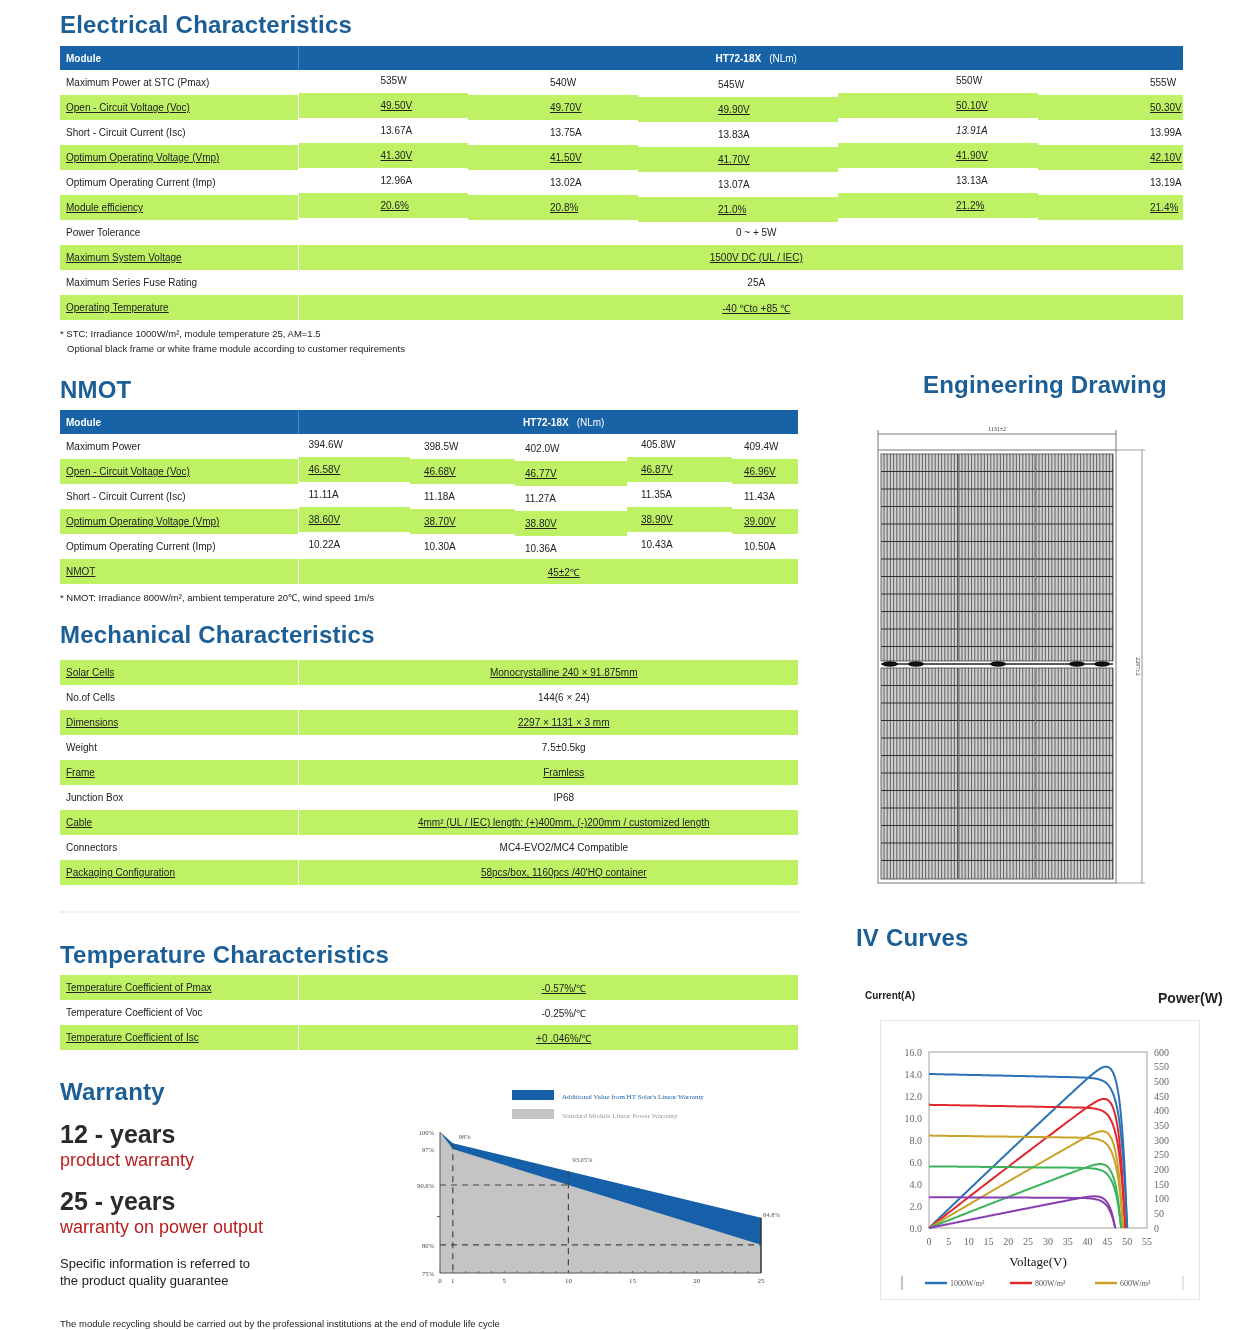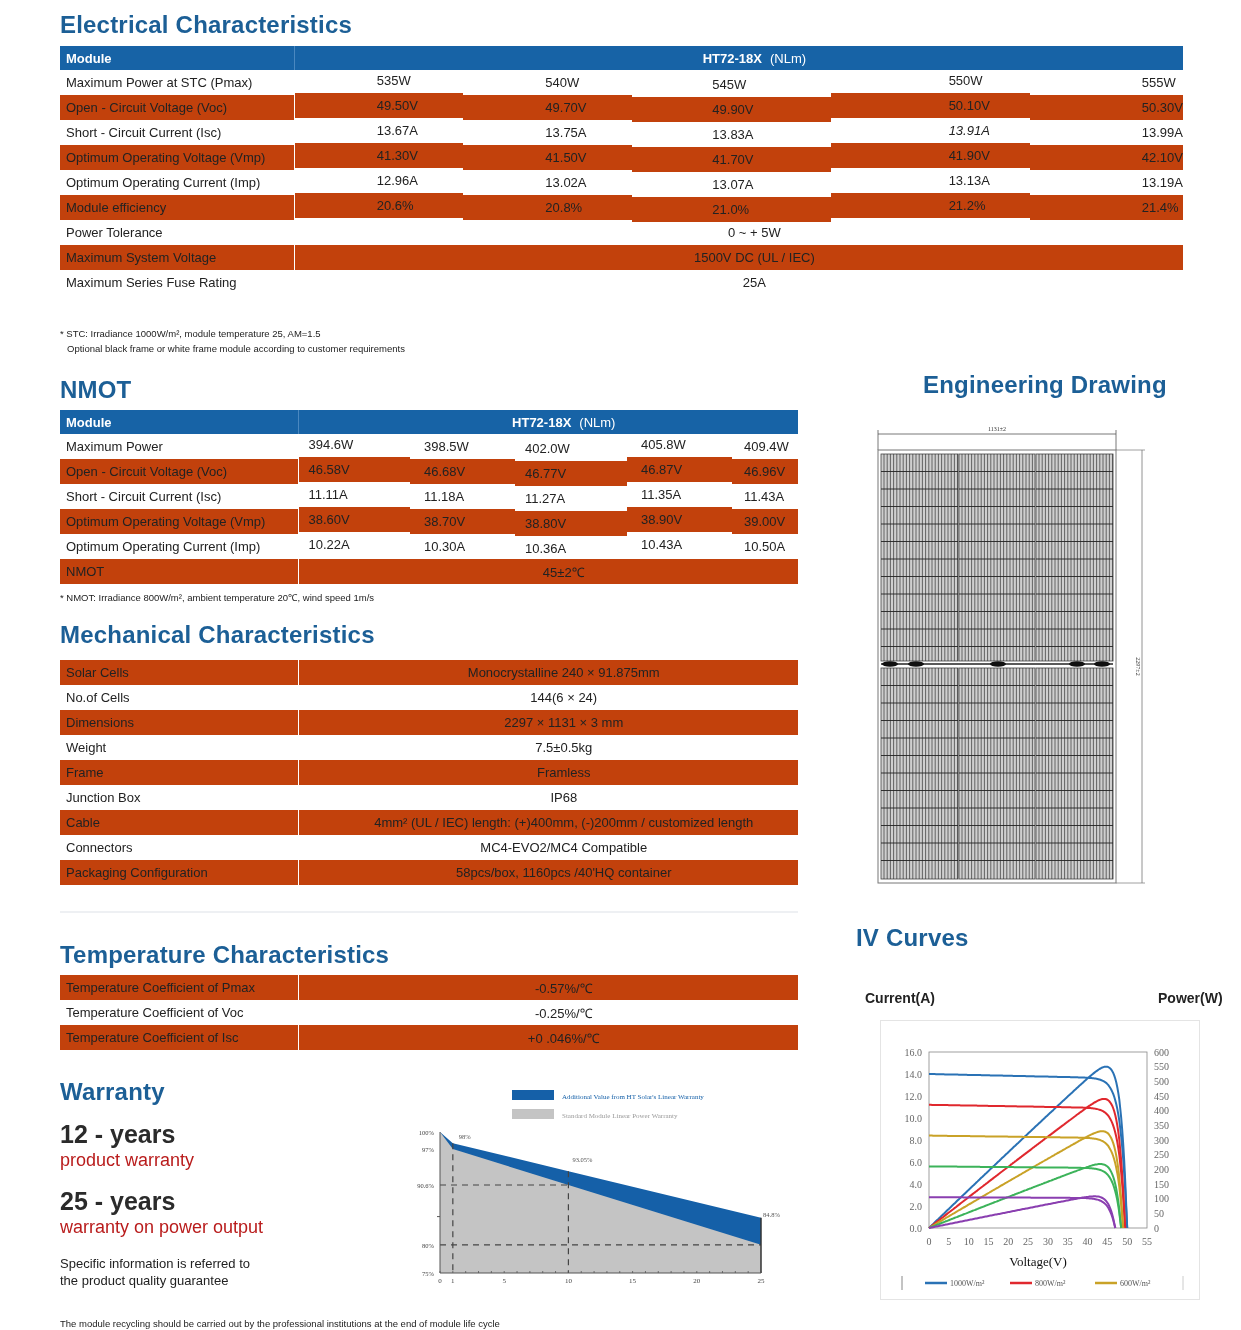--- a/index.html
+++ b/index.html
@@ -1,22 +1,22 @@
 <!DOCTYPE html>
 <html><head>
 <meta charset="utf-8">
 <style>
   html,body{margin:0;padding:0;background:#fff;}
   body{width:1241px;height:1330px;position:relative;overflow:hidden;font-family:"Liberation Sans",sans-serif;color:#222;}
   .abs{position:absolute;}
   .h-title{position:absolute;font-family:"Liberation Sans",sans-serif;font-weight:bold;font-size:24px;color:#1c5f96;letter-spacing:0.2px;}
-  table.spec{position:absolute;border-collapse:collapse;font-size:13px;color:#222;}
+  table.spec{position:absolute;border-collapse:collapse;font-size:10px;color:#222;}
   table.spec td{height:25px;padding:0;vertical-align:middle;}
   table.spec tr.head td{background:#1763a6;color:#fff;font-weight:bold;height:24px;}
-  table.spec tr.alt td{background:#c2410c;}
+  table.spec tr.alt td{background:#bef264;text-decoration:underline;}
   table.spec td.lbl{padding-left:6px;border-right:1px solid #fff;}
   table.spec tr.head td.lbl{border-right:1px solid #4a88c0;}
   table.spec td.c{text-align:center;padding-left:31px;}
   .model{font-weight:bold;}
   .model span{font-weight:normal;}
   .note{position:absolute;font-size:9.5px;color:#222;line-height:15px;}
   .wy-big{position:absolute;font-size:25px;font-weight:bold;color:#2b2b2b;}
   .wy-sub{position:absolute;font-size:18px;color:#b91c1c;}
   .wy-note{position:absolute;font-size:13px;color:#222;line-height:17px;}
   .divider{position:absolute;height:2px;background:#eef0f3;}
@@ -92,20 +92,24 @@
         <td class="lbl">Power Tolerance</td>
         <td class="c" colspan="5">0 ~ + 5W</td>
       </tr>
       <tr class="alt">
         <td class="lbl">Maximum System Voltage</td>
         <td class="c" colspan="5">1500V DC (UL / IEC)</td>
       </tr>
       <tr>
         <td class="lbl">Maximum Series Fuse Rating</td>
         <td class="c" colspan="5">25A</td>
+      </tr>
+      <tr class="alt">
+        <td class="lbl">Operating Temperature</td>
+        <td class="c" colspan="5">-40 ℃to +85 ℃</td>
       </tr>
     </tbody>
 </table>
 <div class="note" style="left:60px;top:326px;">* STC: Irradiance 1000W/m², module temperature 25, AM=1.5</div>
 <div class="note" style="left:67px;top:341px;">Optional black frame or white frame module according to customer requirements</div>
 
 <div class="h-title" style="left:60px;top:376px;">NMOT</div>
 <table class="spec" id="nmot-table" style="left:60px;top:410px;width:738px;">
   <colgroup>
       <col style="width:238px">
@@ -534,21 +538,21 @@
     <line x1="166" y1="440.5" x2="243" y2="440.5" stroke="#222" stroke-width="0.9"></line>
     <line x1="11" y1="244" x2="243" y2="244" stroke="#222" stroke-width="1.6"></line>
     <ellipse cx="20" cy="244" rx="8" ry="2.8" fill="#111"></ellipse>
     <ellipse cx="46" cy="244" rx="8" ry="2.8" fill="#111"></ellipse>
     <ellipse cx="128" cy="244" rx="8" ry="2.8" fill="#111"></ellipse>
     <ellipse cx="207" cy="244" rx="8" ry="2.8" fill="#111"></ellipse>
     <ellipse cx="232" cy="244" rx="8" ry="2.8" fill="#111"></ellipse>
   </svg>
 
 <div class="h-title" style="left:856px;top:924px;">IV Curves</div>
-<div class="abs" style="left:865px;top:990px;font-size:14px;font-weight:bold;">Current(A)</div>
+<div class="abs" style="left:865px;top:990px;font-size:10px;font-weight:bold;">Current(A)</div>
 <div class="abs" style="left:1158px;top:990px;font-size:14px;font-weight:bold;">Power(W)</div>
 <svg class="abs" id="iv-chart" style="left:880px;top:1018px;" width="320" height="282">
     <rect x="0.5" y="2.5" width="319" height="279" fill="#fff" stroke="#e4e4e4" stroke-width="1"></rect>
     <rect x="49" y="34" width="218" height="176" fill="none" stroke="#888" stroke-width="0.8"></rect>
     <text x="42" y="213.5" font-size="10" text-anchor="end" fill="#666">0.0</text>
     <text x="42" y="191.5" font-size="10" text-anchor="end" fill="#666">2.0</text>
     <text x="42" y="169.5" font-size="10" text-anchor="end" fill="#666">4.0</text>
     <text x="42" y="147.5" font-size="10" text-anchor="end" fill="#666">6.0</text>
     <text x="42" y="125.5" font-size="10" text-anchor="end" fill="#666">8.0</text>
     <text x="42" y="103.5" font-size="10" text-anchor="end" fill="#666">10.0</text>

